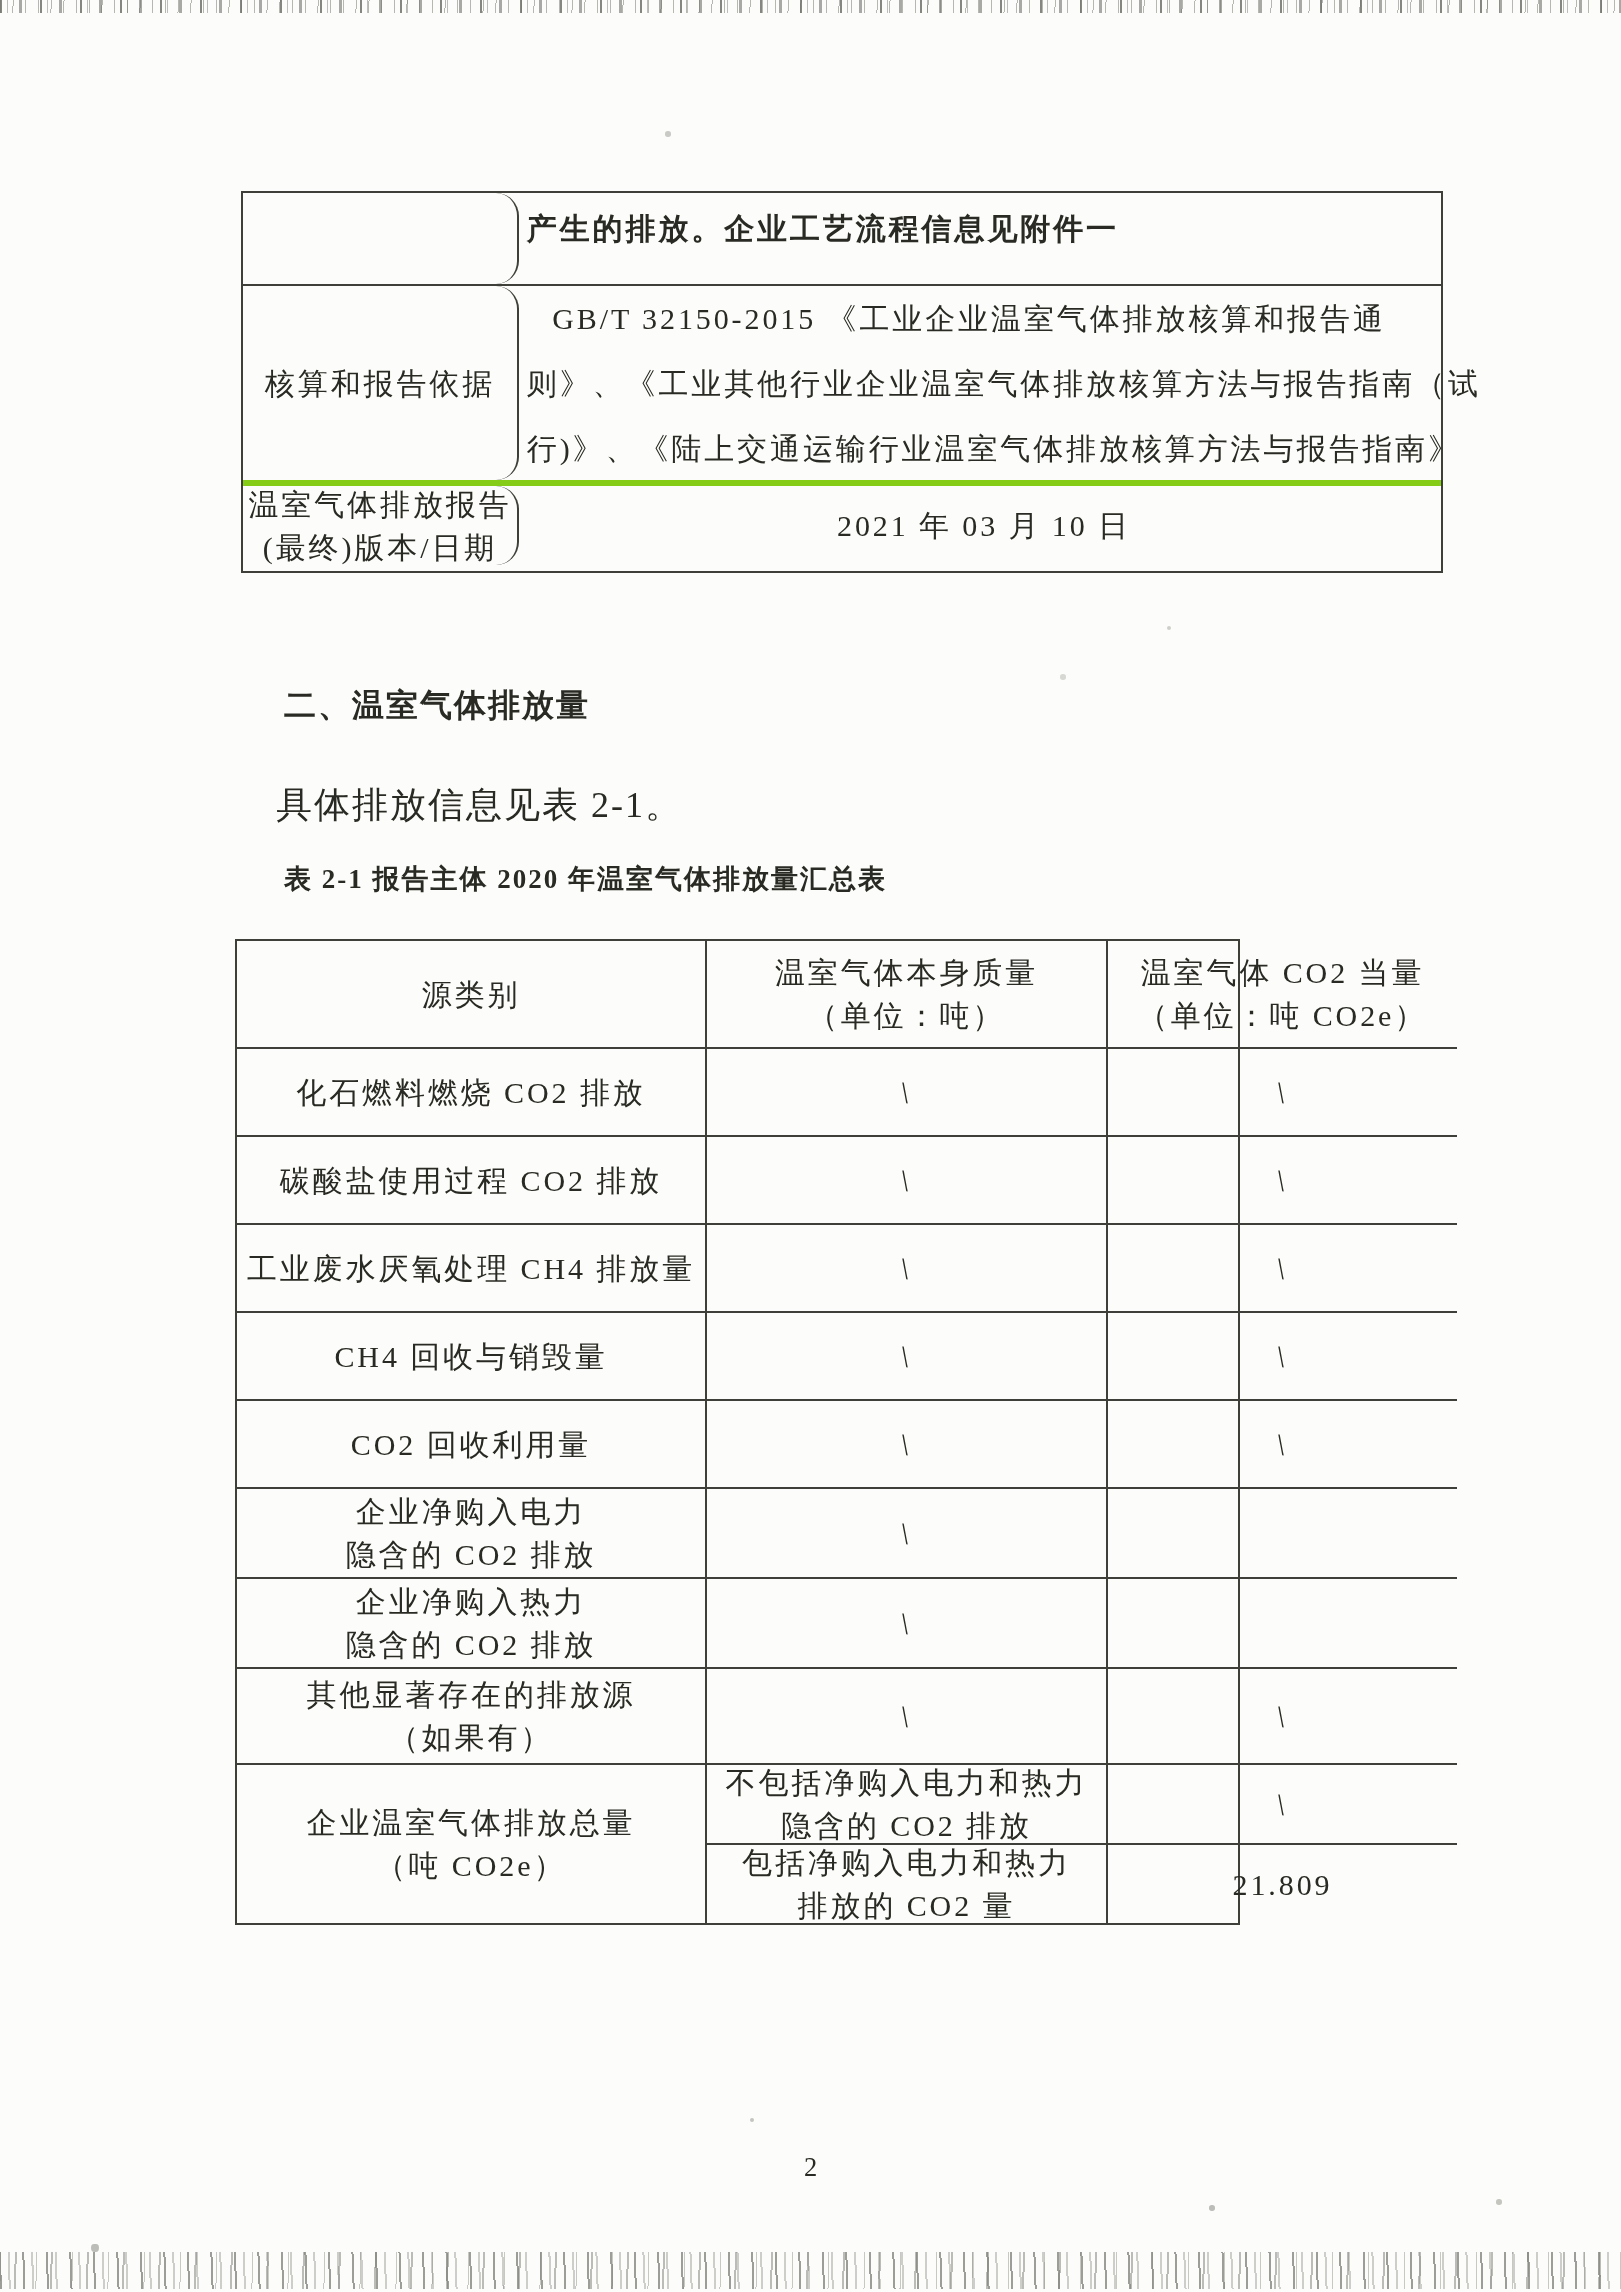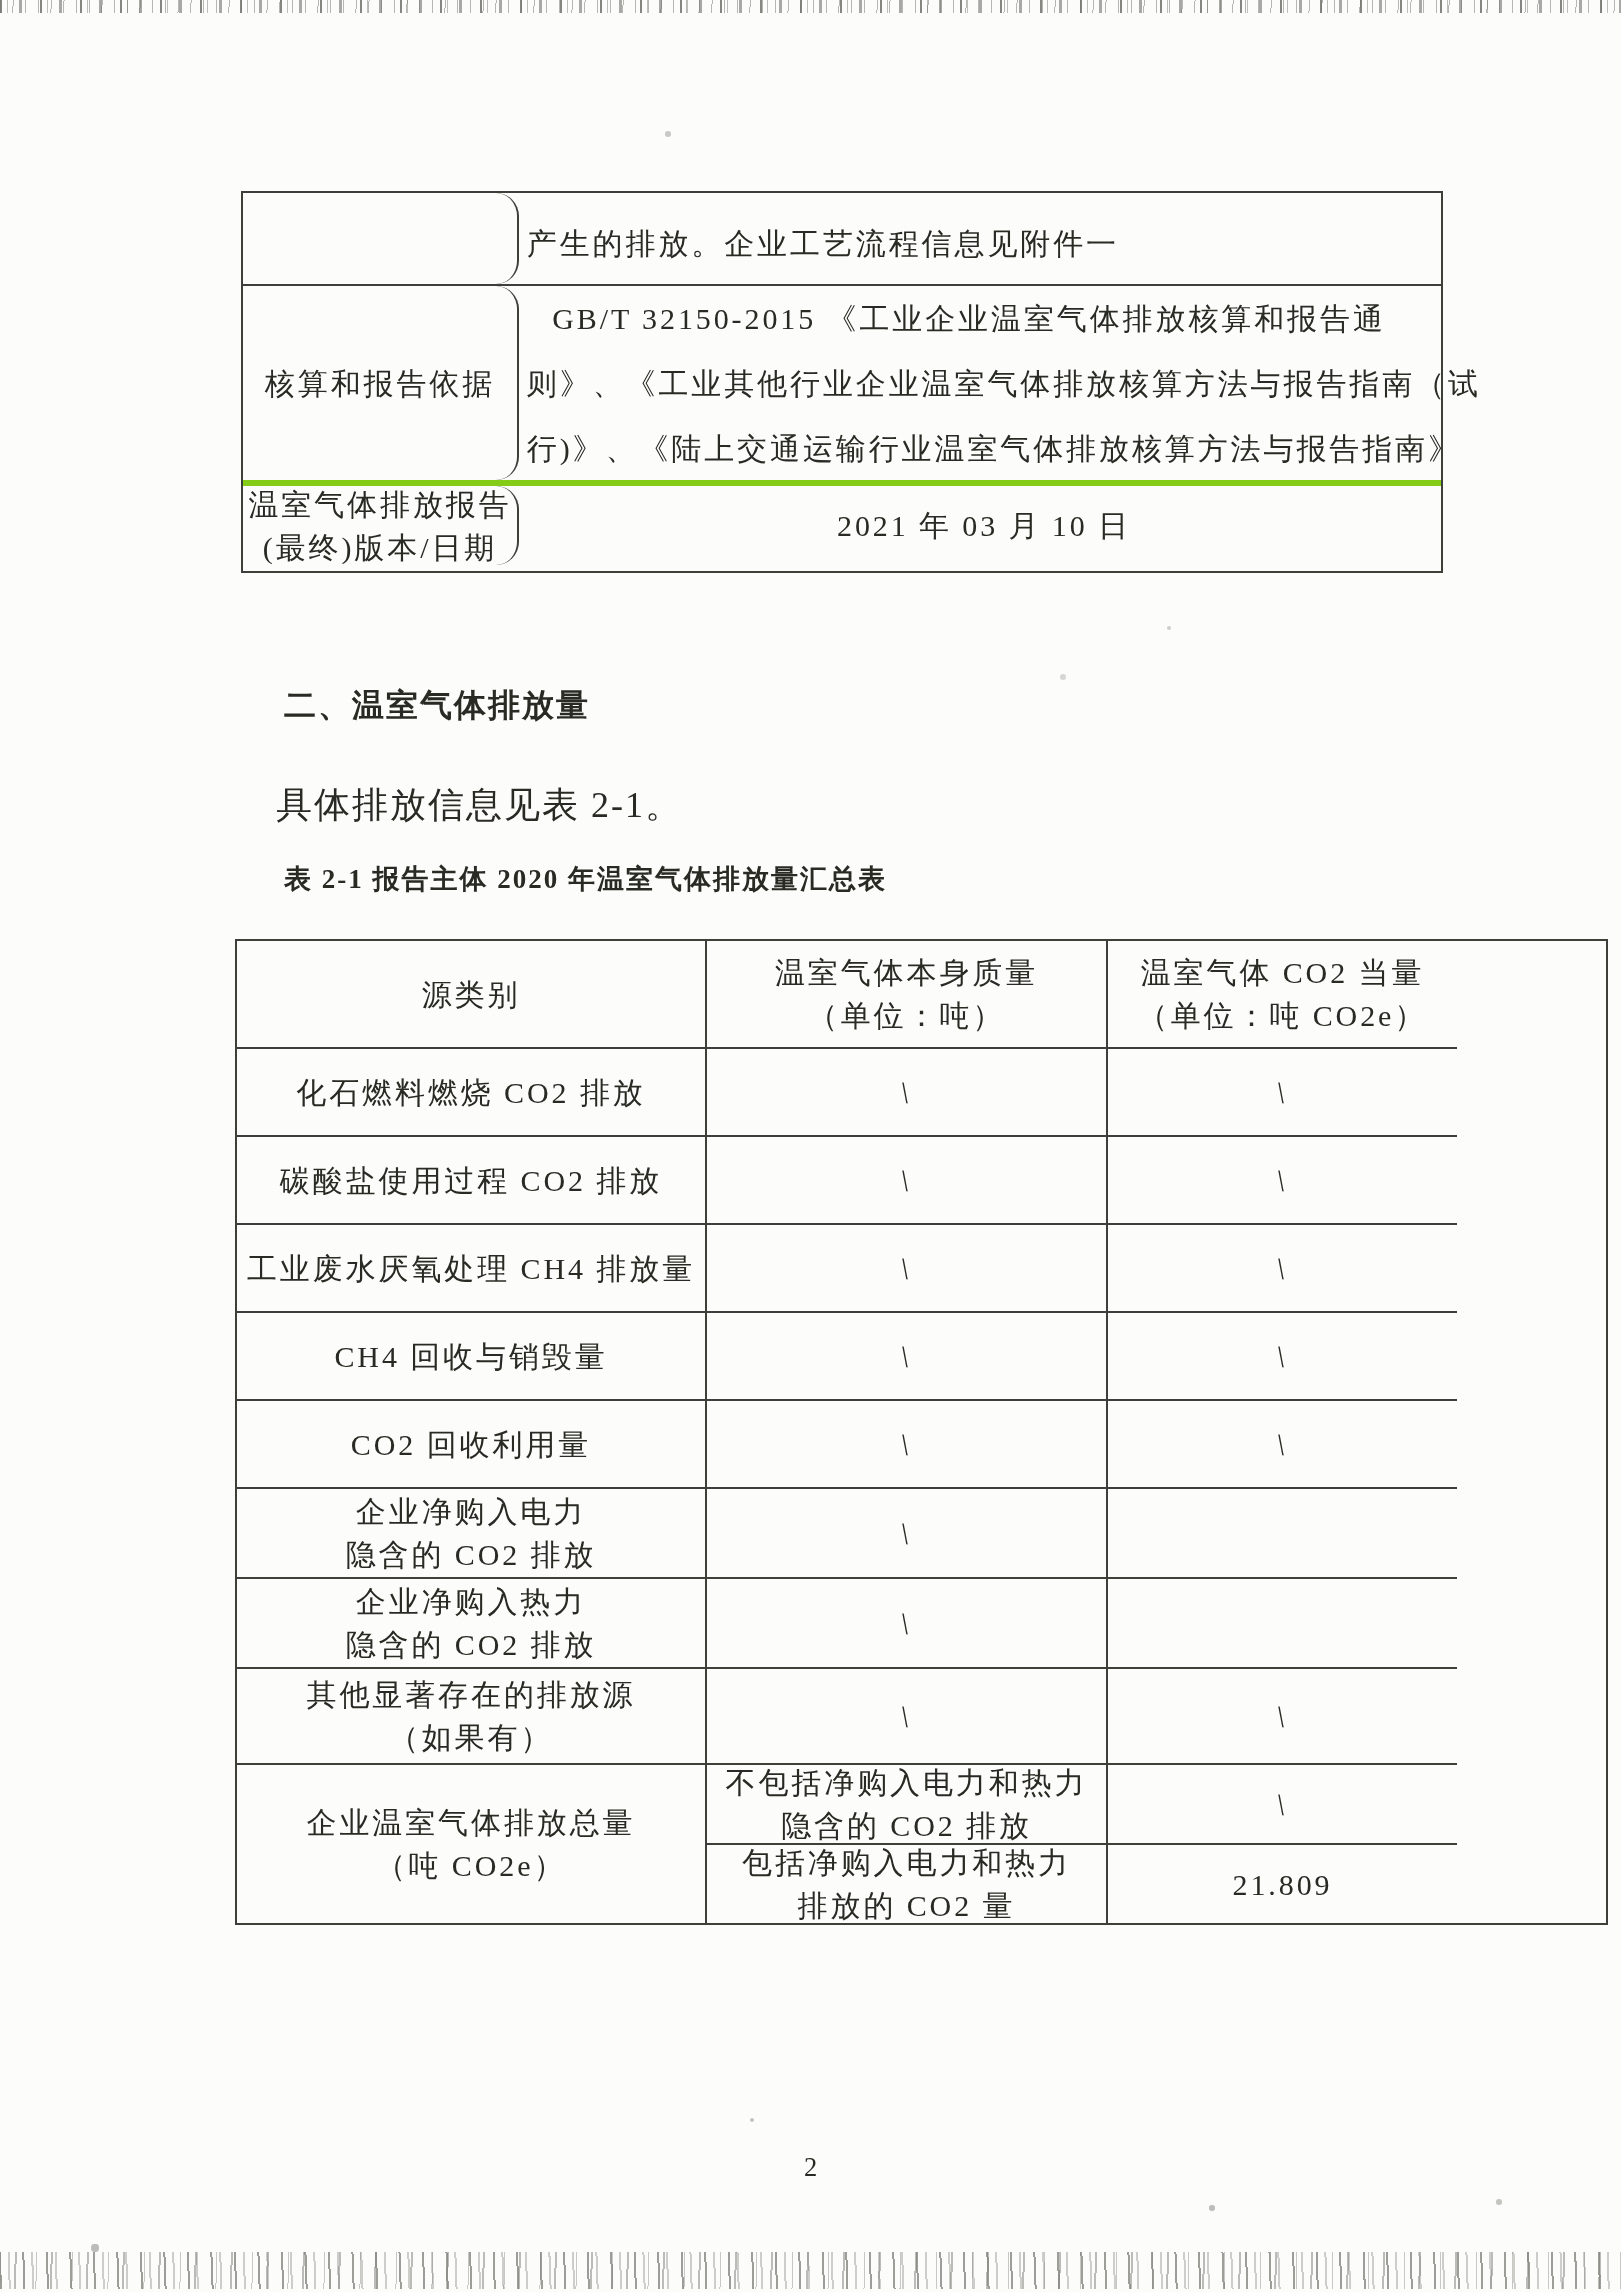--- a/index.html
+++ b/index.html
@@ -49,30 +49,30 @@
   .ref-row.r2{height:196px;border-top:2px solid #3f3f3a;}
   .ref-row.r3{height:85px;border-top:6px solid #84cc16;}
   .ref-label{
     width:276px;flex:none;border-right:2px solid #3f3f3a;box-sizing:border-box;
     display:flex;flex-direction:column;justify-content:center;align-items:center;
     text-align:center;line-height:43px;border-radius:23px;
   }
   .ref-content{flex:1;display:flex;flex-direction:column;justify-content:center;box-sizing:border-box;padding-left:7.8px;}
   .ref-content .line{white-space:pre;line-height:65px;}
   .ref-content .line.indent{text-indent:25.5px;}
-  .ref-content.top-align{justify-content:flex-start;padding-top:31px;}
+  .ref-content.top-align{justify-content:flex-start;padding-top:16px;font-weight:bold;}
   .ref-content.top-align .line{line-height:39px;}
   .ref-content.centered{align-items:center;padding-left:8px;}
   
   .sec-heading{position:absolute;left:284px;top:684px;font-size:32px;font-weight:700;letter-spacing:2px;white-space:pre;}
   .sec-intro{position:absolute;left:276px;top:781px;font-size:36px;letter-spacing:2px;white-space:pre;}
   .table-caption{position:absolute;left:284px;top:861px;font-size:27px;font-weight:700;letter-spacing:2px;white-space:pre;}
   
   .em-table{
-    position:absolute;left:235px;top:939px;width:1373px;
+    position:absolute;left:235px;top:939px;width:1005px;
     border:2.9px solid #3f3f3a;box-sizing:border-box;
     display:grid;
     grid-template-columns:468px 401px 351px;
     grid-template-rows:106px 88px 88px 88px 88px 88px 90px 90px 96px 80px 80px;
     font-size:30px;letter-spacing:2.9px;
   }
   .em-table .c{
     display:flex;flex-direction:column;align-items:center;justify-content:center;
     text-align:center;box-sizing:border-box;line-height:43px;white-space:pre;
   }

